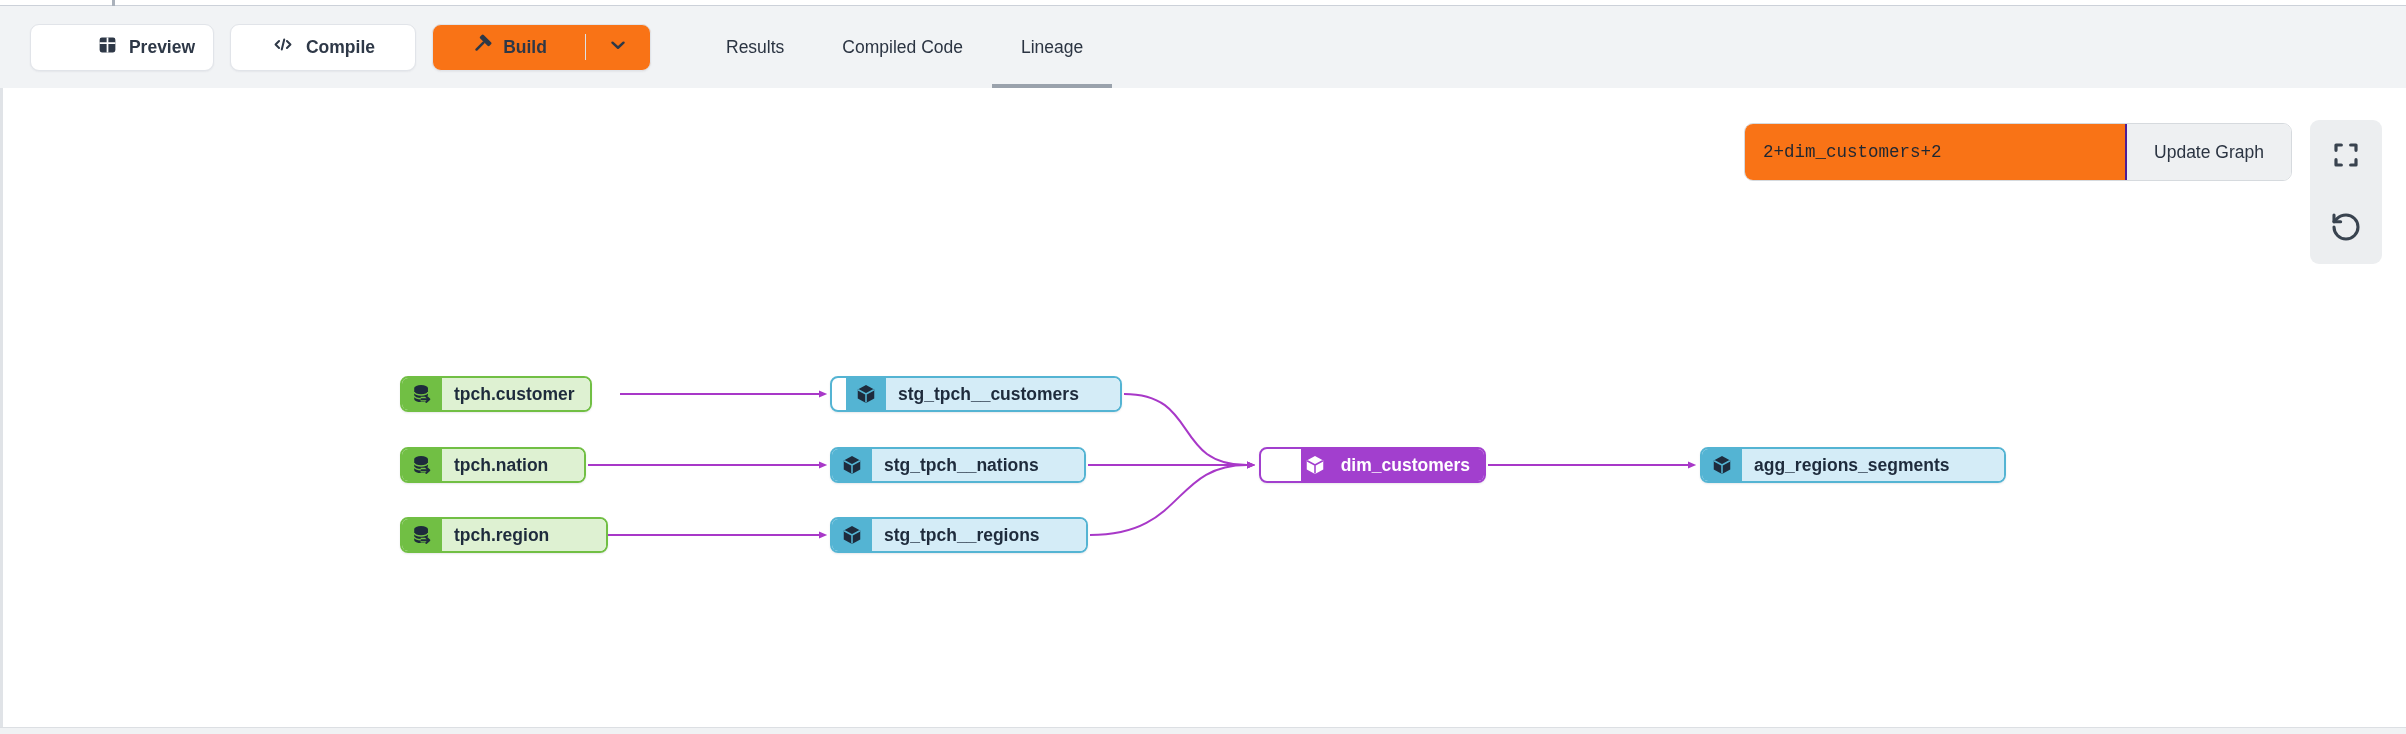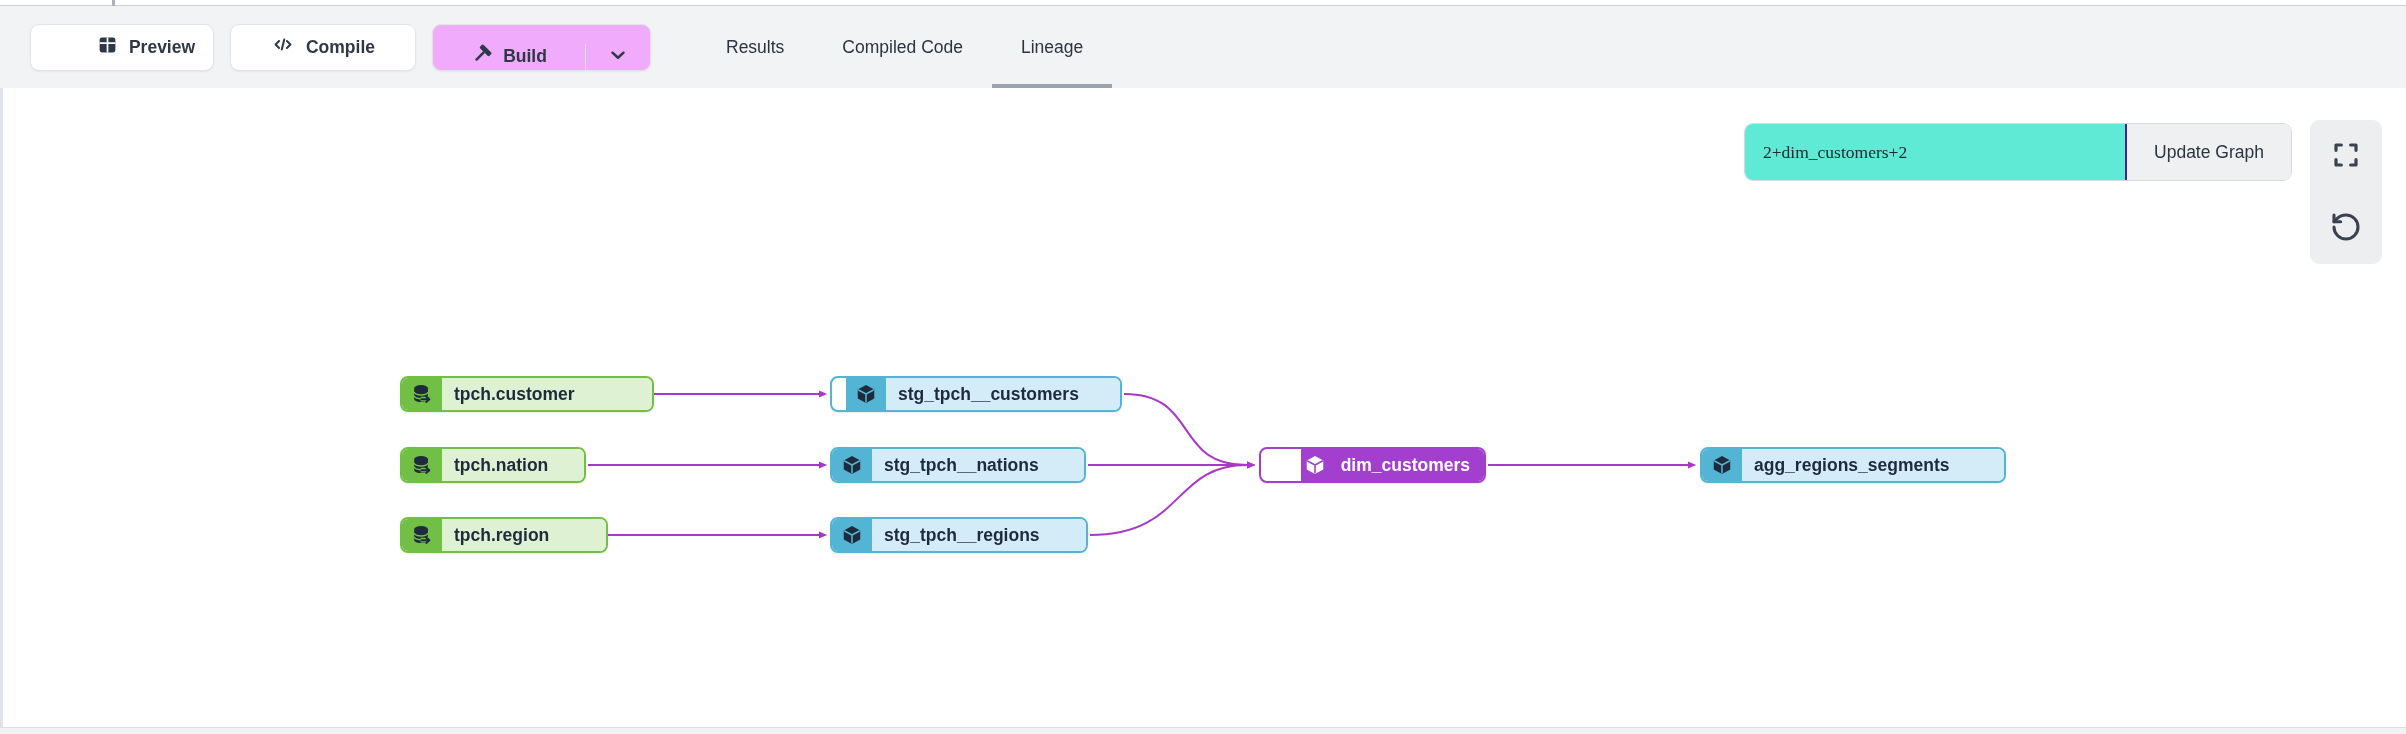--- a/index.html
+++ b/index.html
@@ -17,42 +17,42 @@
   }
   .btn{
     background:#ffffff;border:1px solid #e1e4e9;border-radius:9px;height:47px;
     display:flex;align-items:center;justify-content:center;gap:11px;
     font-size:17.5px;font-weight:700;color:#2e3847;cursor:pointer;
     box-shadow:0 1px 2px rgba(30,40,60,.06);box-sizing:border-box;
   }
   .btn svg{flex:0 0 auto;}
   .btn-preview{width:184px;margin-right:16px;padding-left:48px;}
   .btn-compile{width:186px;margin-right:16px;}
-  .split{display:flex;align-items:flex-end;background:#f0abfc;border:1px solid #e1e4e9;border-radius:9px;height:47px;box-shadow:0 1px 2px rgba(30,40,60,.06);box-sizing:border-box;}
+  .split{display:flex;align-items:center;background:#f97316;border:1px solid #e1e4e9;border-radius:9px;height:47px;box-shadow:0 1px 2px rgba(30,40,60,.06);box-sizing:border-box;}
   .split .main{display:flex;align-items:center;justify-content:center;gap:11px;width:152px;font-size:17.5px;font-weight:700;color:#2e3847;cursor:pointer;}
   .split .caret{width:64px;display:flex;align-items:center;justify-content:center;border-left:1px solid #dde1e6;cursor:pointer;}
   .tabs{display:flex;align-items:stretch;height:82px;margin-left:46px;}
   .tab{
     display:flex;align-items:center;padding:0 29px;font-size:17.5px;color:#2b3442;
     cursor:pointer;position:relative;
   }
   .tab.active{font-weight:400;}
   .tab.active::after{content:"";position:absolute;left:0;right:0;bottom:0;height:4px;background:#9aa2ac;}
   
   .canvas{position:absolute;left:0;top:88px;width:2406px;height:639px;background:#ffffff;border-left:3px solid #e0e3e7;box-sizing:border-box;}
   .bottom-strip{position:absolute;left:0;bottom:0;width:2406px;height:7px;background:#f0f2f4;border-top:1px solid #dcdfe3;box-sizing:border-box;}
   
   .graph-controls{
     position:absolute;left:1744px;top:123px;width:548px;height:58px;display:flex;
     border:1px solid #d6dade;border-radius:9px;background:#ffffff;overflow:hidden;
     box-sizing:border-box;z-index:5;
   }
   .graph-controls input{
-    width:344px;border:none;outline:none;font-family:Liberation Serif, serif;
-    font-size:17.5px;color:#1e2733;padding:0 18px;background:#5eead4;
+    width:344px;border:none;outline:none;font-family:Liberation Mono, monospace;
+    font-size:17.5px;color:#1e2733;padding:0 18px;background:#f97316;
   }
   .graph-controls .update-btn{
     flex:1;border:none;border-left:2px solid #4c1d95;background:#eef0f2;cursor:pointer;
     font-family:"Liberation Sans",sans-serif;font-size:17.5px;color:#2b3442;
   }
   .side-tools{
     position:absolute;left:2310px;top:120px;width:72px;height:144px;background:#eceef0;
     border-radius:9px;display:flex;flex-direction:column;z-index:5;
   }
   .side-tools .tool{flex:1;display:flex;align-items:center;justify-content:center;background:transparent;border:none;cursor:pointer;color:#39434f;}
@@ -67,21 +67,21 @@
   .node .label{flex:1;display:flex;align-items:center;padding:0 14px 0 12px;white-space:nowrap;}
   .node.source{border-color:#71bf44;color:#1e2b3c;}
   .node.source .icon-sec{background:#71bf44;}
   .node.source .label{background:#def1d2;}
   .node.model{border-color:#54b4d3;color:#1e2b3c;}
   .node.model .icon-sec{background:#54b4d3;}
   .node.model .label{background:#d4ecf7;}
   .node.selected{border-color:#a23fce;color:#ffffff;}
   .node.selected .icon-sec{background:#a23fce;}
   .node.selected .label{background:#a23fce;}
-  .n-src-customer{left:400px;top:376px;width:254px;}
+  .n-src-customer{left:400px;top:376px;width:192px;}
   .n-src-nation  {left:400px;top:447px;width:186px;}
   .n-src-region  {left:400px;top:517px;width:208px;}
   .n-stg-customers{left:830px;top:376px;width:292px;padding-left:14px;}
   .n-stg-nations  {left:830px;top:447px;width:256px;}
   .n-stg-regions  {left:830px;top:517px;width:258px;text-align:center;}
   .n-dim{left:1259px;top:447px;width:227px;padding-left:40px;}
   .n-agg{left:1700px;top:447px;width:306px;}
 </style>
 </head>
 <body>

